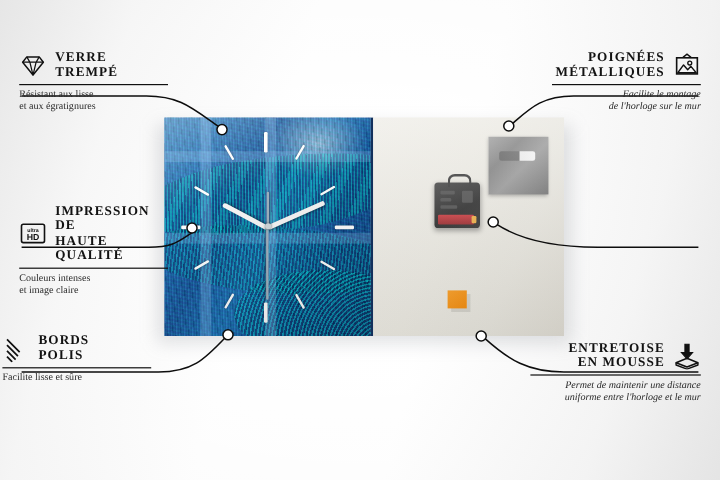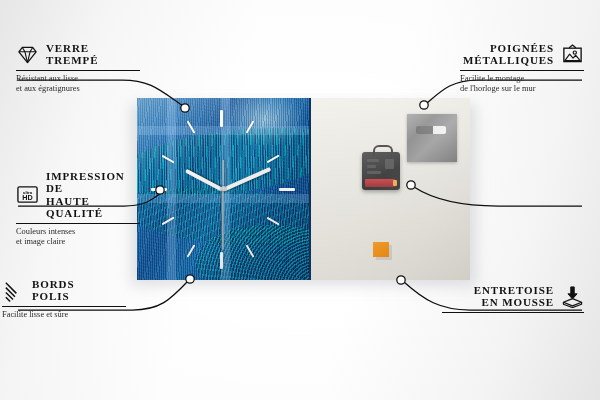--- a/index.html
+++ b/index.html
@@ -121,21 +121,21 @@
   }
   .rule{height:1.3px;background:#101010;margin:3px 0 3px;}
   .co-desc{
     font-size:8.4px;line-height:10.2px;color:#2a2a2a;white-space:pre-line;
     font-family:"Liberation Serif",serif;
   }
   .left .co-head{justify-content:flex-start;}
   .left .co-desc{text-align:left;}
   .right .co-head{justify-content:flex-end;}
   .right .co-title{text-align:right;}
-  .right .co-desc{}
+  .right .co-desc{text-align:right;font-style:italic;}
   .ico{width:23px;height:23px;flex:0 0 23px;display:block;}
 
   svg.conn{position:absolute;left:0;top:0;width:600px;height:400px;z-index:5;pointer-events:none;}
   svg.conn path{fill:none;stroke:#0d0d0d;stroke-width:1.25;}
   svg.conn circle{fill:#ffffff;stroke:#0d0d0d;stroke-width:1.25;}
 </style>
 </head>
 <body>
 
 <div id="stage">
@@ -274,15 +274,17 @@
     <div class="co-head">
       <div class="co-title">ENTRETOISE
 EN MOUSSE</div>
       <svg class="ico" viewBox="0 0 24 24">
         <path d="M10.2 2 h3.6 v7.2 h3.0 L12 14.6 L7.2 9.2 h3.0 z" fill="#111" stroke="#111" stroke-width="1"></path>
         <path d="M12 14.2 L21.5 18 L12 21.8 L2.5 18 Z" fill="none" stroke="#111" stroke-width="1.35" stroke-linejoin="round"></path>
         <path d="M2.5 18 L2.5 20 L12 23.6 L21.5 20 L21.5 18" fill="none" stroke="#111" stroke-width="1.2" stroke-linejoin="round"></path>
       </svg>
     </div>
     <div class="rule"></div>
+    <div class="co-desc">Permet de maintenir une distance
+uniforme entre l'horloge et le mur</div>
   </div>
 
 </div>
 
 </body></html>

